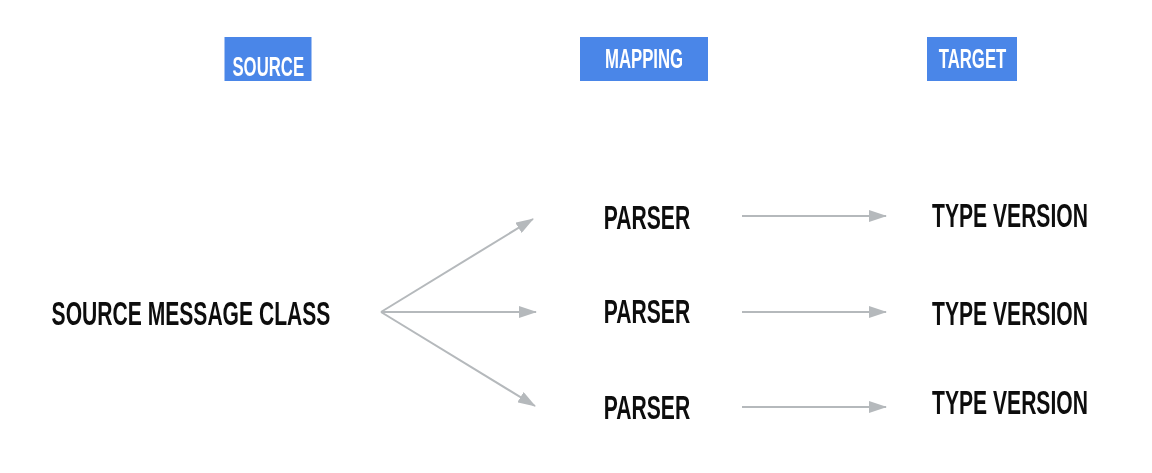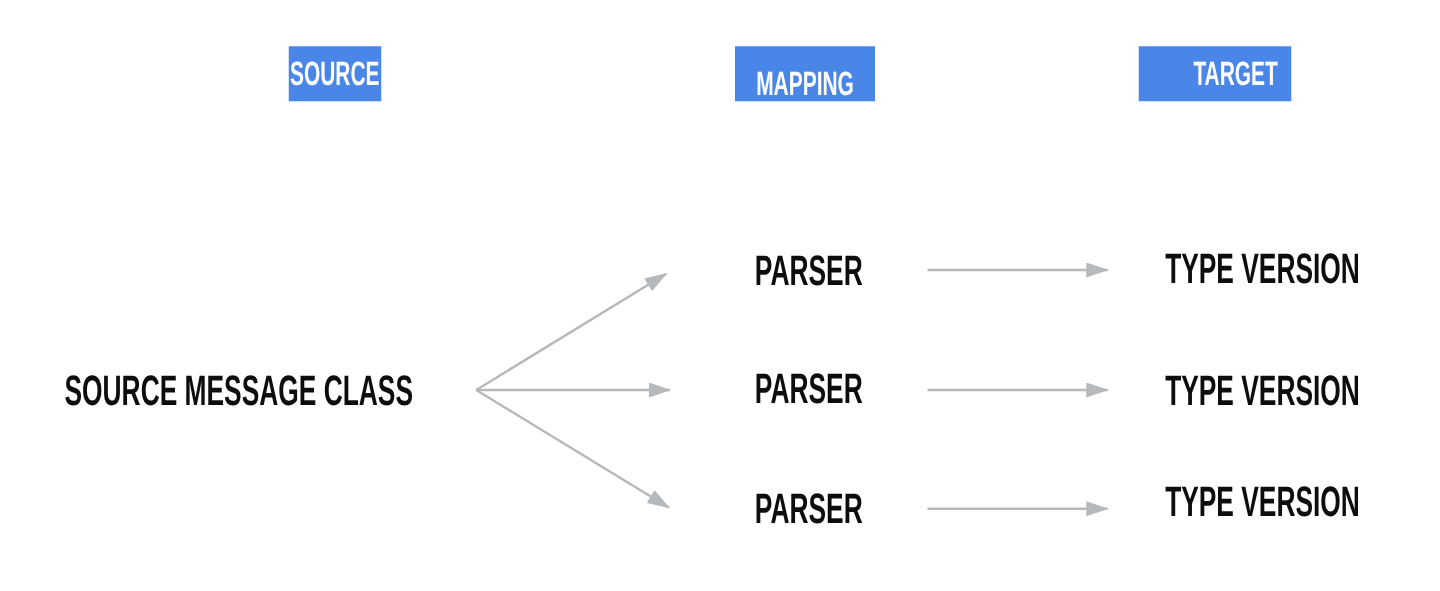--- a/index.html
+++ b/index.html
@@ -25,23 +25,23 @@
   .header {
     position: absolute;
     display: flex;
     align-items: center;
     justify-content: center;
     height: 44px;
     background: var(--header-bg, #4a86e8);
     color: var(--header-text, #ffffff);
     transform: translate(-50%, -50%);
   }
-  .hdr-source  { left: 268px;  top: 59px; width: 74px; }
-  .hdr-mapping { left: 644px;  top: 59px; width: 112px; align-items: flex-end; }
-  .hdr-target  { left: 972px;  top: 59px; width: 90px; padding-left: 32px; }
+  .hdr-source  { left: 268px;  top: 59px; width: 87px; align-items: flex-end; }
+  .hdr-mapping { left: 644px;  top: 59px; width: 128px; }
+  .hdr-target  { left: 972px;  top: 59px; width: 90px; }
   .header .cond {
     display: inline-block;
     font-size: 27px;
     font-weight: 700;
     line-height: 1;
     white-space: nowrap;
     transform: scaleX(0.62);
     transform-origin: center;
   }
   .node {

